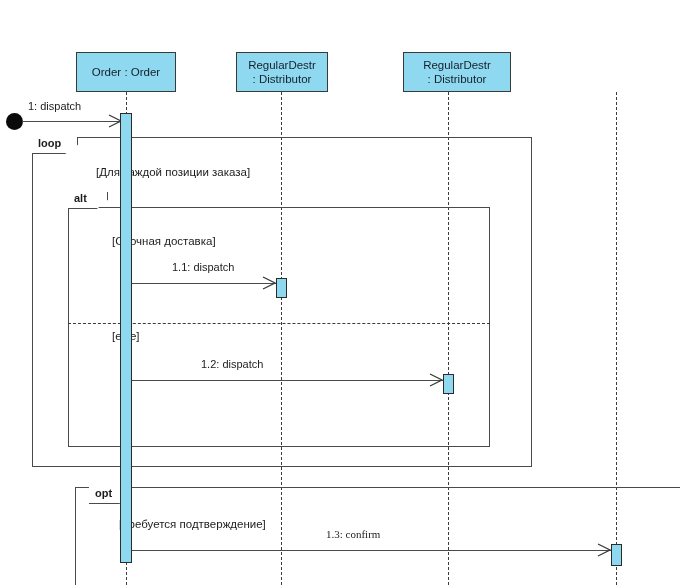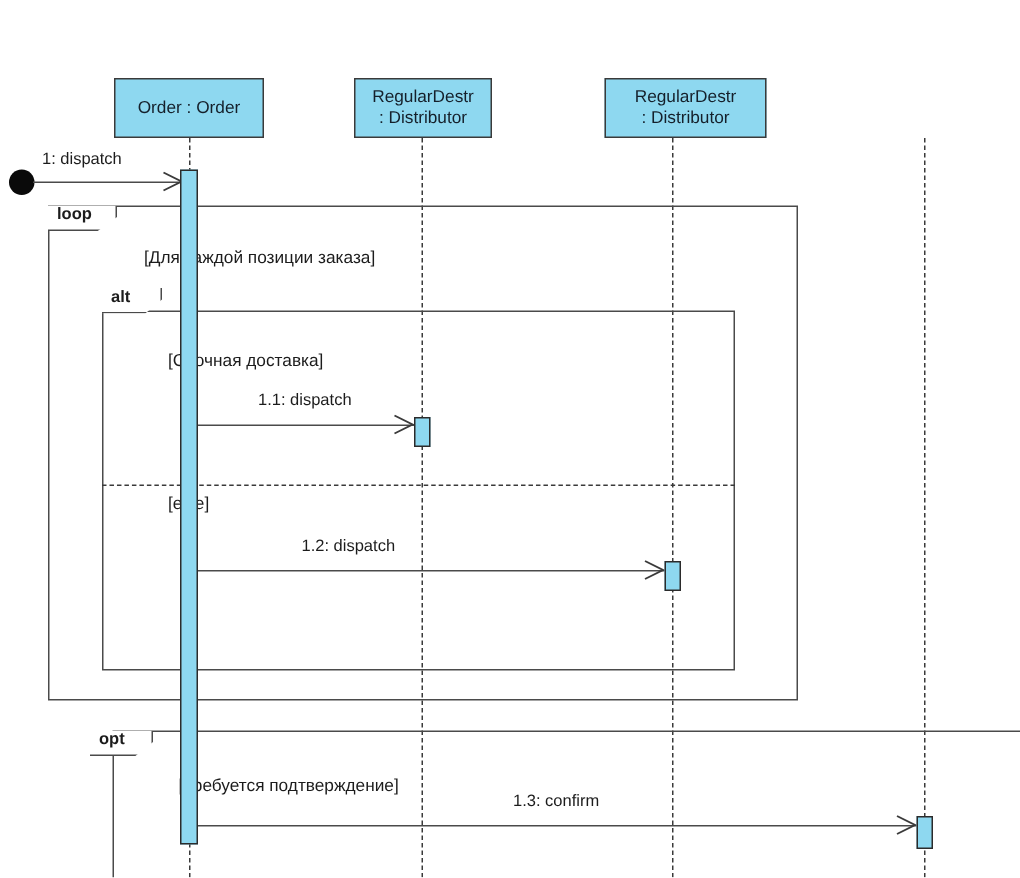--- a/index.html
+++ b/index.html
@@ -172,21 +172,21 @@
 
   <div class="fragment" style="left:68px; top:207px; width:422px; height:240px;"></div>
   <div class="fragment-label" style="left:68px; top:192px; width:40px;">
     <span>alt</span>
   </div>
   <div class="guard" style="left:112px; top:235px;">[Срочная доставка]</div>
   <div class="fragment-sep" style="left:68px; top:323px; width:422px;"></div>
   <div class="guard" style="left:112px; top:330px;">[else]</div>
 
   <div class="fragment" style="left:75px; top:487px; width:620px; height:110px;"></div>
-  <div class="fragment-label" style="left:60px; top:487px; width:42px;">
+  <div class="fragment-label" style="left:89px; top:487px; width:42px;">
     <span>opt</span>
   </div>
   <div class="guard" style="left:119px; top:518px;">[Требуется подтверждение]</div>
 
   <div class="start-dot" style="left:6px; top:113px;"></div>
   <div class="msg-label" style="left:28px; top:100px;">1: dispatch</div>
   <div class="msg-line" style="left:22px; top:121px; width:100px;"></div>
   <svg class="arrowhead" style="left:108px; top:114px;" viewBox="0 0 14 14">
     <path d="M 1 1 L 13 7 L 1 13" fill="none" stroke="#3a3a3a" stroke-width="1.3"></path>
   </svg>
@@ -200,20 +200,20 @@
   </svg>
   <div class="activation" style="left:276px; top:278px; width:11px; height:20px;"></div>
 
   <div class="msg-label" style="left:165px; top:358px;margin-left:36px;">1.2: dispatch</div>
   <div class="msg-line" style="left:132px; top:380px; width:311px;"></div>
   <svg class="arrowhead" style="left:429px; top:373px;" viewBox="0 0 14 14">
     <path d="M 1 1 L 13 7 L 1 13" fill="none" stroke="#3a3a3a" stroke-width="1.3"></path>
   </svg>
   <div class="activation" style="left:443px; top:374px; width:11px; height:20px;"></div>
 
-  <div class="msg-label" style="left:342px; top:528px;">1.3: confirm</div>
+  <div class="msg-label" style="left:326px; top:528px;font-family:Liberation Serif, serif;">1.3: confirm</div>
   <div class="msg-line" style="left:132px; top:550px; width:479px;"></div>
   <svg class="arrowhead" style="left:597px; top:543px;" viewBox="0 0 14 14">
     <path d="M 1 1 L 13 7 L 1 13" fill="none" stroke="#3a3a3a" stroke-width="1.3"></path>
   </svg>
   <div class="activation" style="left:611px; top:544px; width:11px; height:22px;"></div>
 
 </div>
 
 </body></html>

